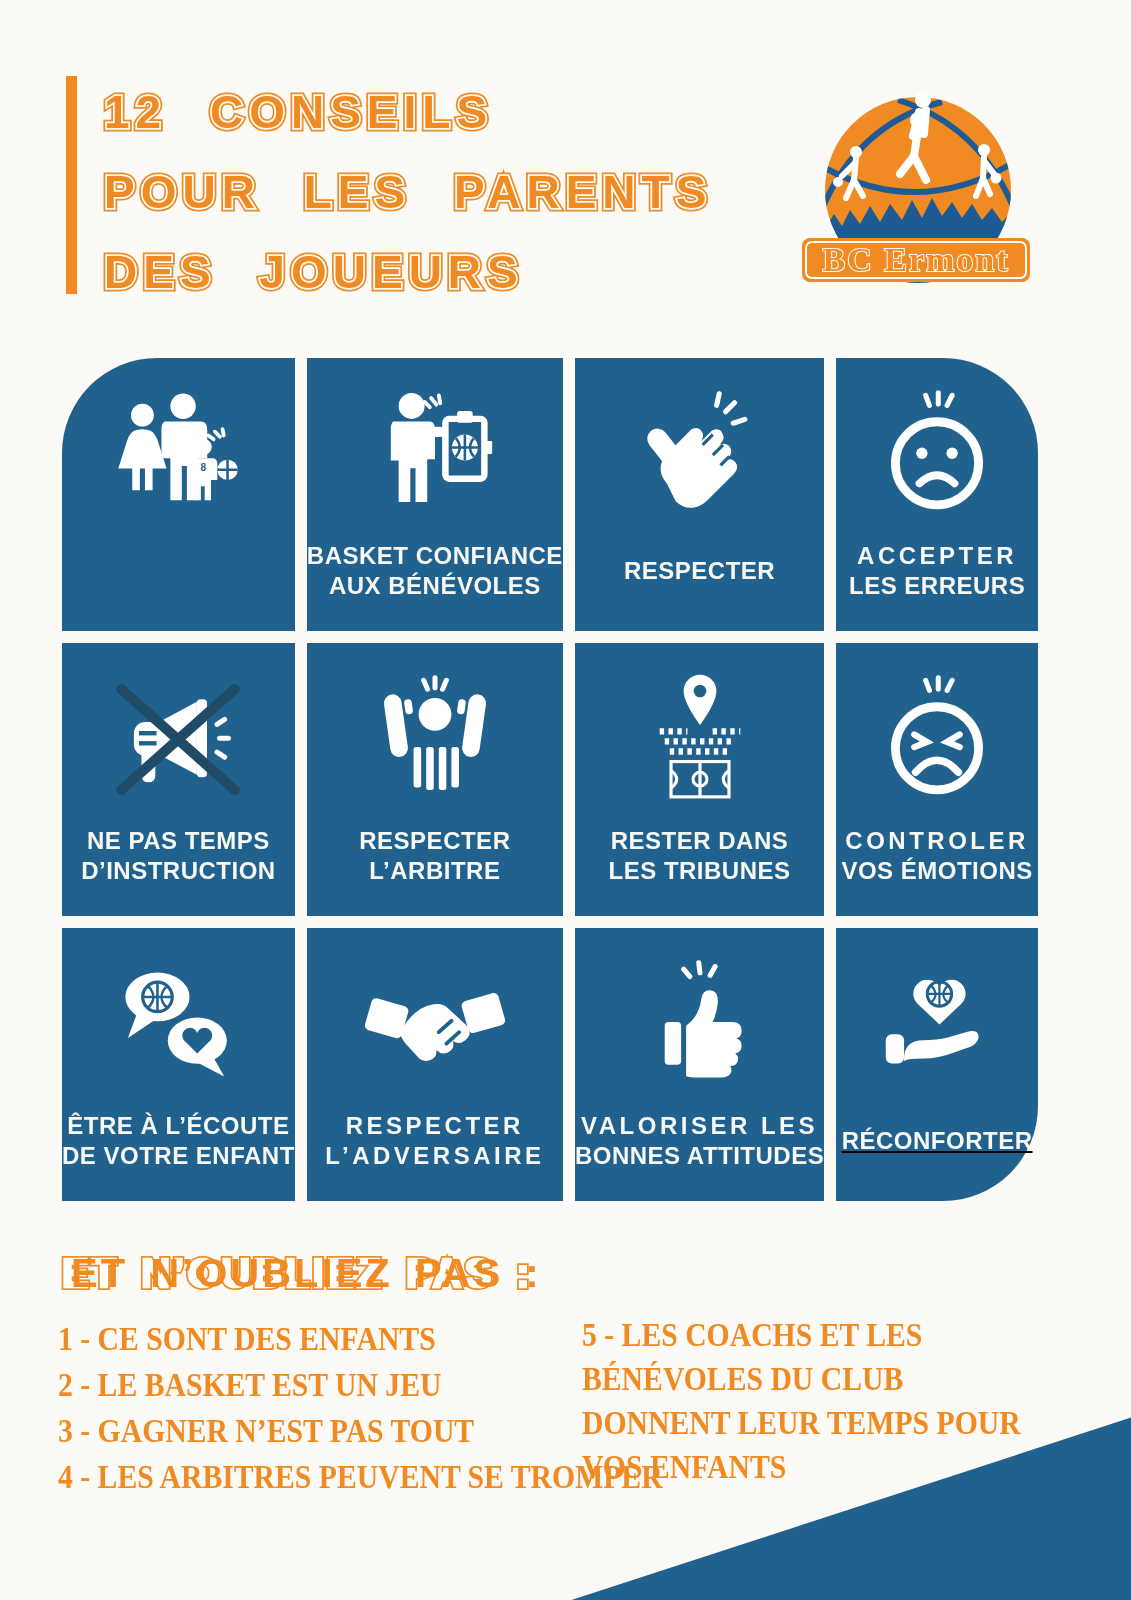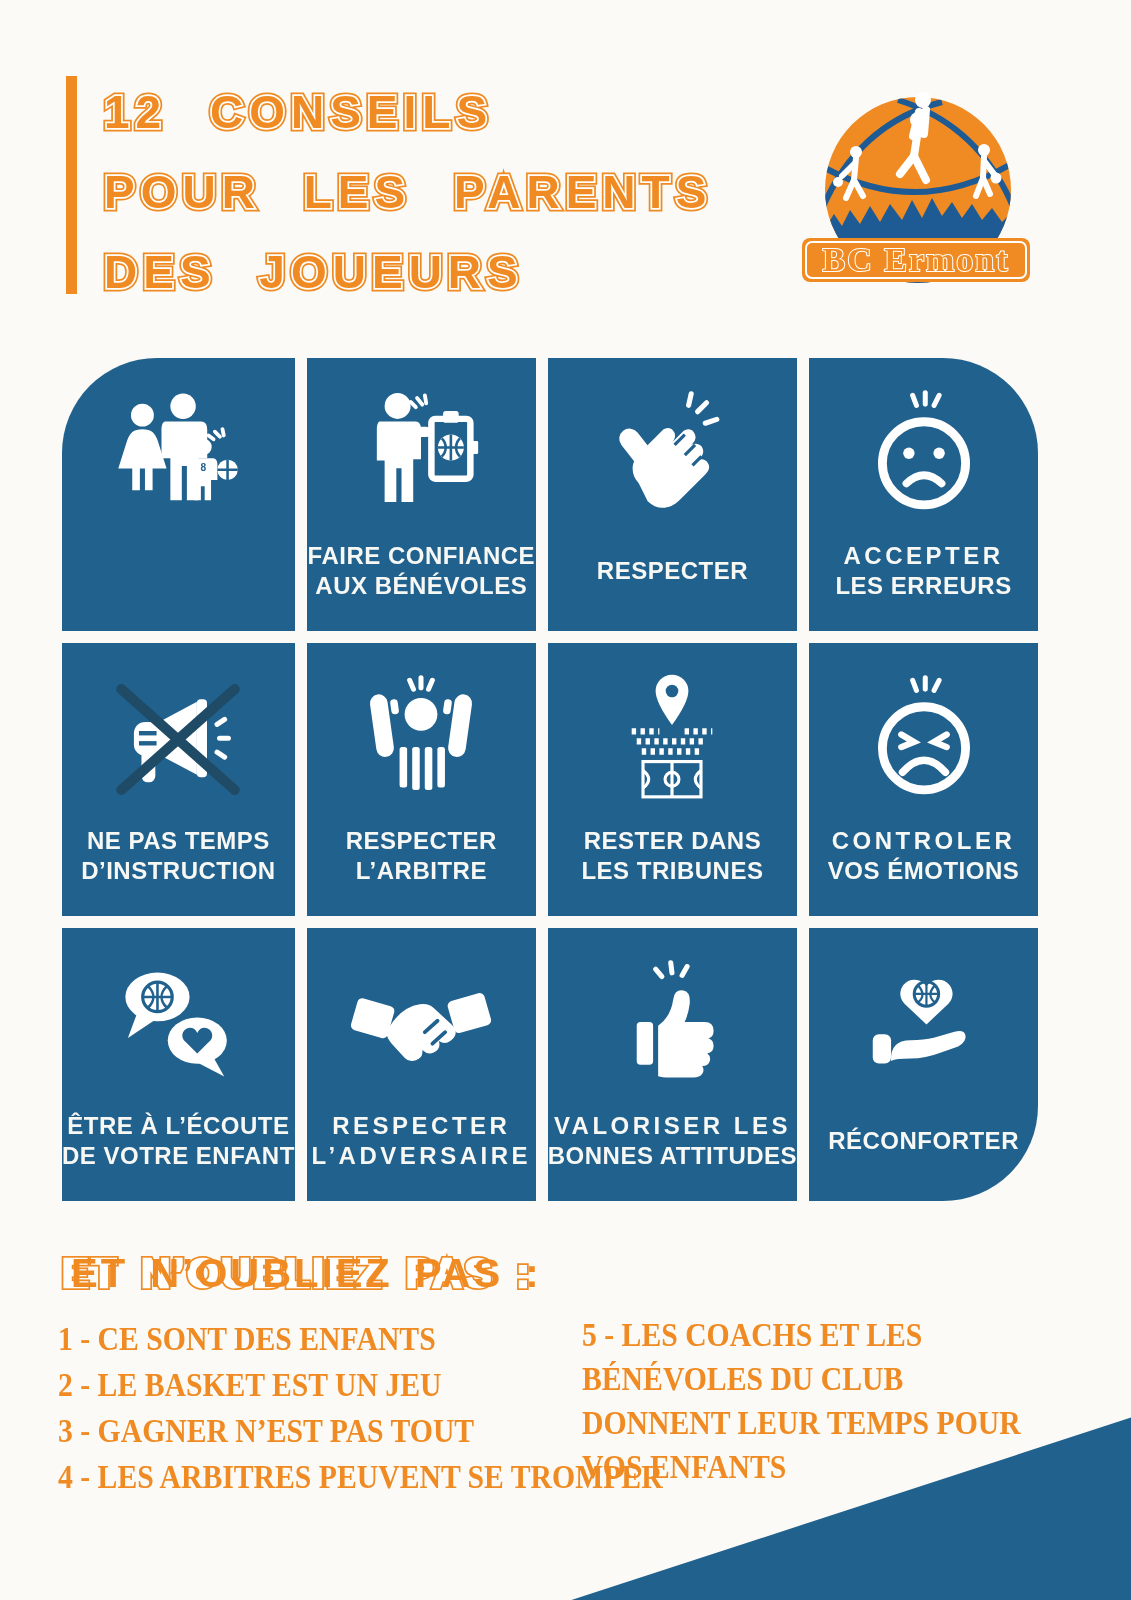--- a/index.html
+++ b/index.html
@@ -18,21 +18,21 @@
 
   .logo{position:absolute;left:790px;top:86px;}
 
   
   .grid{position:absolute;left:62px;top:358px;width:976px;display:grid;
         grid-template-columns:repeat(4,1fr);grid-auto-rows:273px;gap:12px;}
   .tile{background:#20618E;display:flex;flex-direction:column;align-items:center;
         padding-bottom:22px;box-sizing:border-box;}
   .tile.tl{border-top-left-radius:95px;}
   .tile.tr{border-top-right-radius:95px;}
-  .tile.br{border-bottom-right-radius:95px;}
+  .tile.br{border-bottom-right-radius:95px;text-decoration:underline;}
   .iconwrap{height:172px;display:flex;align-items:center;justify-content:center;margin-top:8px;}
   .label{height:66px;display:flex;flex-direction:column;justify-content:center;align-items:center;
          color:#F7F7F4;font-weight:bold;font-size:24px;line-height:30px;letter-spacing:.5px;
          text-align:center;white-space:nowrap;}
   .label .ln.sp{letter-spacing:3.5px;}
 
   
   .f-heading{position:absolute;left:62px;top:1246px;}
   .f-heading .title-line{height:54px;line-height:54px;font-size:40px;letter-spacing:3px;word-spacing:8px;padding-left:9px;}
   .f-heading .lay.outer{-webkit-text-stroke:6px #EF8B22;}
@@ -165,21 +165,21 @@
         <circle cx="73" cy="45" r="10" fill="#fff"></circle>
         <path d="M63 45h20M73 35v20M66 38c4 4 4 10 0 14M80 38c-4 4-4 10 0 14" stroke="#20618E" stroke-width="2" fill="none"></path>
         <g stroke="#fff" stroke-width="3" stroke-linecap="round">
           <path d="M47 7l4 5"></path>
               <path d="M53 5l1 6"></path>
               <path d="M42 10l4 4"></path>
         </g>
       </svg>
         </div>
       <div class="label">
-          <span class="ln">FAIRE CONFIANCE</span>
+          <span class="ln">BASKET CONFIANCE</span>
           <span class="ln">AUX BÉNÉVOLES</span>
         </div>
     </div>
 
     <div class="tile">
       <div class="iconwrap">
           <svg width="128" height="122" viewBox="0 0 100 95">
         <rect x="18" y="26" width="16" height="46" rx="8" transform="rotate(-38 26 49)" fill="#fff"></rect>
         <path fill="#fff" d="M24 72c-7-8-6-17 1-24l17-17c3-3 7-3 9 0 2 2 2 6-1 9l8-8c3-3 7-3 9 0s2 6-1 9l-7 7 5-5c3-3 7-2 9 0 2 3 2 6-1 9l-5 5 2-2c3-3 7-2 9 1 2 3 1 6-2 9L56 85c-8 8-18 8-25 1z"></path>
         <g stroke="#20618E" stroke-width="2.5" fill="none">

